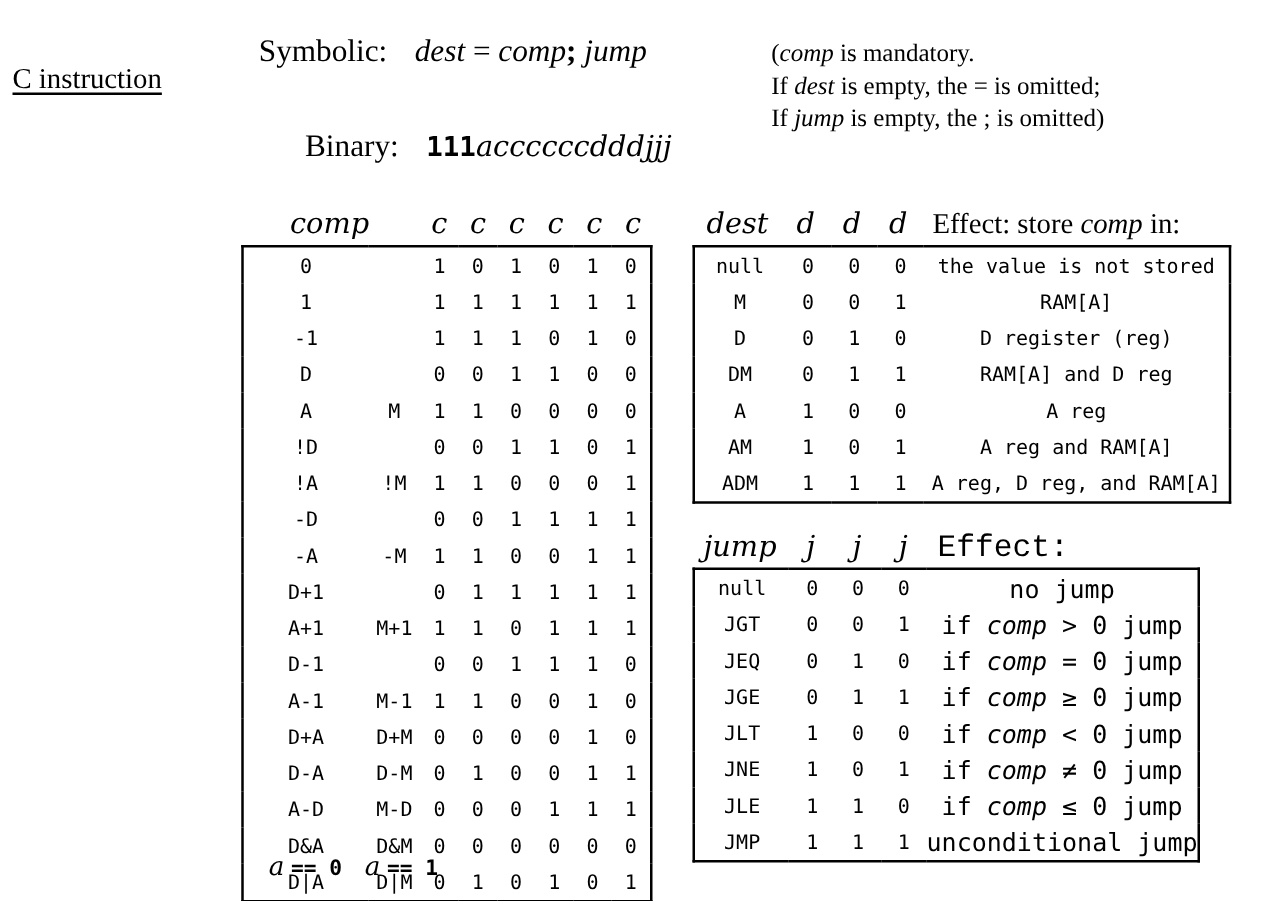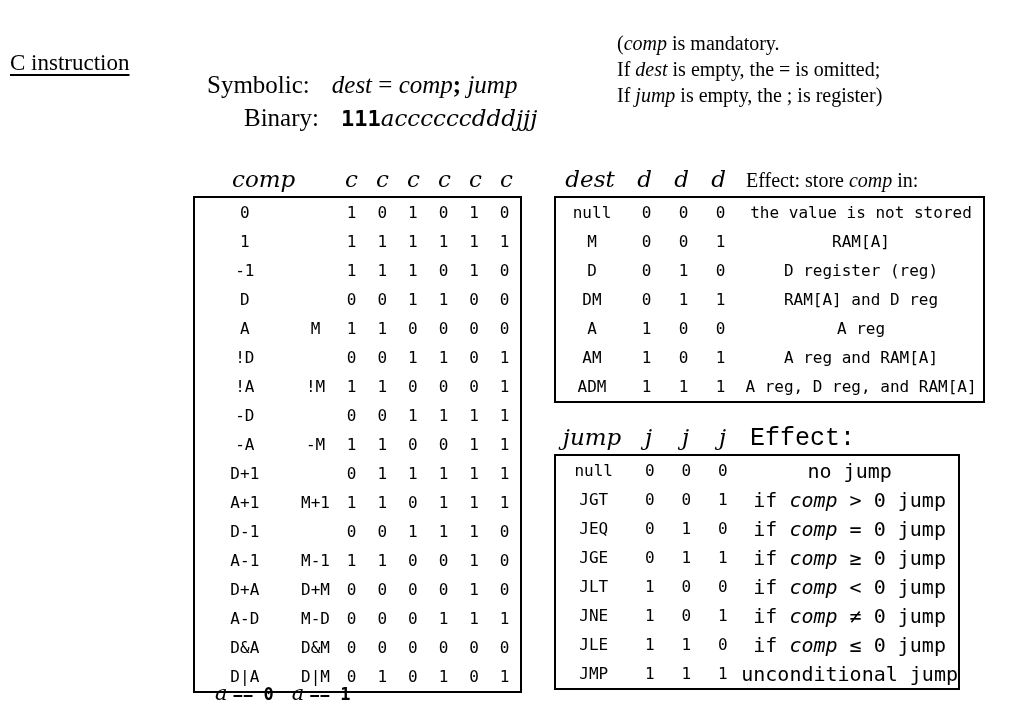--- a/index.html
+++ b/index.html
@@ -28,21 +28,20 @@
     text-underline-offset: 4px;
     white-space: nowrap;
   }
 
   #symbolic-row {
     position: absolute;
     left: 207px;
     top: 28px;
     font-size: 25px;
     white-space: nowrap;
-    margin-top: 43px;
   }
   #binary-row {
     position: absolute;
     left: 244px;
     top: 104px;
     font-size: 25px;
     white-space: nowrap;
   }
   .row-label { font-style: normal; }
   .sym-value { margin-left: 22px; font-style: italic; }
@@ -162,21 +161,21 @@
   #dest-head .h-word {
     width: 72px; text-align: center;
     font-family: "DejaVu Serif", serif; font-style: italic; font-size: 23px;
   }
   #dest-head .h-bit {
     width: 37px; text-align: center;
     font-family: "DejaVu Serif", serif; font-style: italic; font-size: 23px;
   }
   #dest-head .h-eff {
     flex: 1; padding-left: 9px;
-    font-family: "Liberation Serif", serif; font-size: 20px; white-space: nowrap;
+    font-family: "Liberation Serif", serif; font-size: 23px; white-space: nowrap;
   }
   #dest-head .h-eff i { font-style: italic; }
 
   #dest-table { left: 554px; top: 196px; width: 431px; }
   #dest-table td.word { width: 72px; }
   #dest-table td.bit { width: 37px; }
 
   
   #jump-head {
     position: absolute;
@@ -215,21 +214,21 @@
     <span class="row-label">Symbolic:</span><span class="sym-value"><span>dest</span><span class="op"> = </span><span>comp</span><span class="semi">;</span> <span>jump</span></span>
   </div>
 
   <div id="binary-row">
     <span class="row-label">Binary:</span><span class="bin-value"><span class="bits">111</span><span class="fields">acccccc</span><span class="fields">ddd</span><span class="fields">jjj</span></span>
   </div>
 
   <div id="note-block">
     <div><span>(</span><i>comp</i><span> is mandatory.</span></div>
     <div><span>If </span><i>dest</i><span> is empty, the = is omitted;</span></div>
-    <div><span>If </span><i>jump</i><span> is empty, the ; is register)</span></div>
+    <div><span>If </span><i>jump</i><span> is empty, the ; is omitted)</span></div>
   </div>
 
   <div class="tbl-head" id="comp-head-word">comp</div>
   <div id="comp-head-bits">
       <span>c</span>
       <span>c</span>
       <span>c</span>
       <span>c</span>
       <span>c</span>
       <span>c</span>
@@ -370,20 +369,30 @@
           <td class="m0">D+A</td>
           <td class="m1 sep-l">D+M</td>
           <td class="bit sep-l">0</td>
           <td class="bit">0</td>
           <td class="bit">0</td>
           <td class="bit">0</td>
           <td class="bit">1</td>
           <td class="bit">0</td>
         </tr>
         <tr>
+          <td class="m0">D-A</td>
+          <td class="m1 sep-l">D-M</td>
+          <td class="bit sep-l">0</td>
+          <td class="bit">1</td>
+          <td class="bit">0</td>
+          <td class="bit">0</td>
+          <td class="bit">1</td>
+          <td class="bit">1</td>
+        </tr>
+        <tr>
           <td class="m0">A-D</td>
           <td class="m1 sep-l">M-D</td>
           <td class="bit sep-l">0</td>
           <td class="bit">0</td>
           <td class="bit">0</td>
           <td class="bit">1</td>
           <td class="bit">1</td>
           <td class="bit">1</td>
         </tr>
         <tr>

